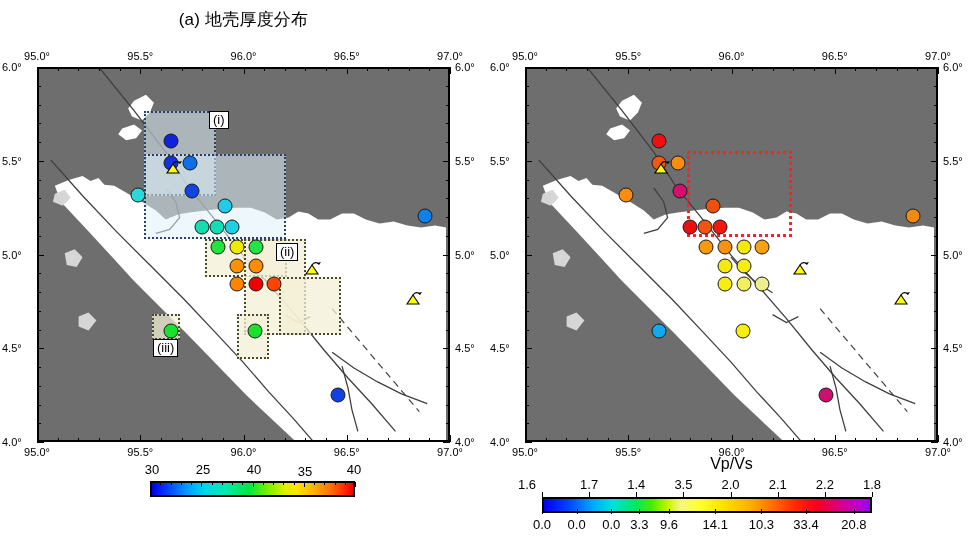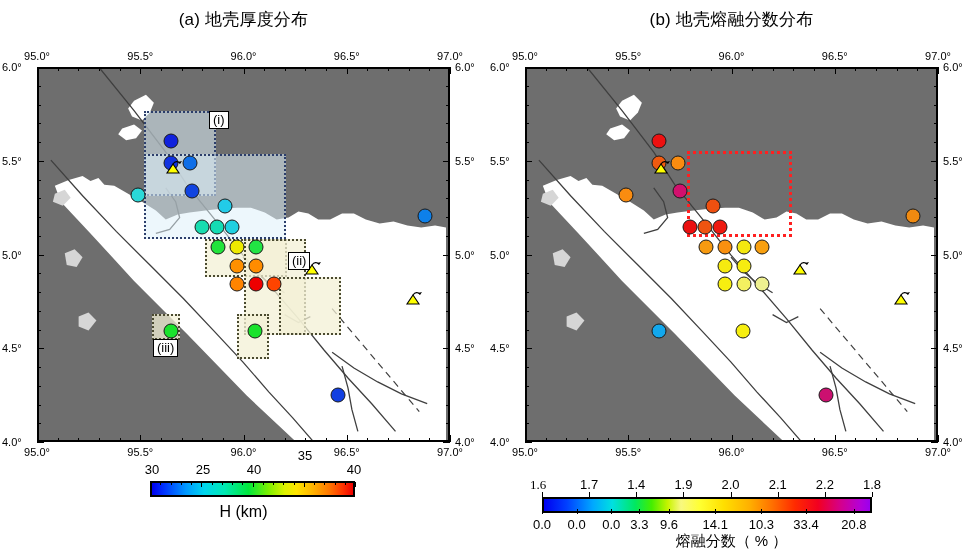--- a/index.html
+++ b/index.html
@@ -157,30 +157,29 @@
             <path d="M14 2 L18 1 L16 4 Z" fill="#000"></path>
           </svg></div>
         <div class="volc" style="left: 375.83px; top: 232.5px;"><svg width="22" height="18" viewBox="0 0 22 18">
             <path d="M9 4 L15 13 L3 13 Z" fill="#ffff00" stroke="#000" stroke-width="1.1"></path>
             <path d="M9 4 C11 1, 14 1, 16 3" fill="none" stroke="#000" stroke-width="1.1"></path>
             <path d="M14 2 L18 1 L16 4 Z" fill="#000"></path>
           </svg></div>
       </div>
 
     <div class="reglab" style="left:209px;top:111px;">(i)</div>
-    <div class="reglab" style="left:288px;top:243px;margin-top:9px;">(ii)</div>
+    <div class="reglab" style="left:276px;top:243px;">(ii)</div>
     <div class="reglab" style="left:153px;top:339px;">(iii)</div>
 
     <div class="cbwrap" style="left:0;top:0;width:487px;height:554px;pointer-events:none;">
       <div class="cbar hgrad" style="left:150px;top:481px;width:205px;"></div>
-      <div class="cbtitle" style="left:0;top:503px;font-size:16px;">H (km)</div>
       <div class="cblabel" style="left:152px;top:462px;">30</div>
       <div class="cblabel" style="left:203px;top:462px;">25</div>
       <div class="cblabel" style="left:254px;top:462px;">40</div>
-      <div class="cblabel" style="left:305px;top:448px;">35</div>
+      <div class="cblabel" style="left:305px;top:464px;">35</div>
       <div class="cblabel" style="left:354px;top:462px;">40</div>
     <div class="cbtick" style="left: 150px; top: 482px; height: 5px;"></div>
         <div class="cbtick" style="left: 160.25px; top: 482px; height: 3px;"></div>
         <div class="cbtick" style="left: 170.5px; top: 482px; height: 3px;"></div>
         <div class="cbtick" style="left: 180.75px; top: 482px; height: 3px;"></div>
         <div class="cbtick" style="left: 191px; top: 482px; height: 3px;"></div>
         <div class="cbtick" style="left: 201.25px; top: 482px; height: 5px;"></div>
         <div class="cbtick" style="left: 211.5px; top: 482px; height: 3px;"></div>
         <div class="cbtick" style="left: 221.75px; top: 482px; height: 3px;"></div>
         <div class="cbtick" style="left: 232px; top: 482px; height: 3px;"></div>
@@ -297,21 +296,20 @@
       <div class="tick h" style="left: 429.35px; top: 438px; height: 4px;"></div>
       <div class="tick v" style="left: 37px; top: 85.75px; width: 4px;"></div>
       <div class="tick v" style="left: 446px; top: 85.75px; width: 4px;"></div>
       <div class="tick h" style="left: 450px; top: 67px; height: 7px;"></div>
       <div class="tick h" style="left: 450px; top: 435px; height: 7px;"></div>
       <div class="tick v" style="left: 37px; top: 67px; width: 7px;"></div>
       <div class="tick v" style="left: 443px; top: 67px; width: 7px;"></div>
     </div>
 
   <div class="panel panel-b">
-    <div class="ptitle">(b) 地壳熔融分数分布</div>
 
     <div class="map" id="map-b">
       <svg class="land" viewBox="0 0 413 375" preserveAspectRatio="none">
         <rect x="0" y="0" width="413" height="375" fill="#6e6e6e"></rect>
         <path fill="#ffffff" d="
           M 16,118 L 30,112 L 44,108 L 52,113 L 60,110 L 66,117 L 76,118
           L 90,126 L 104,134 L 118,143 L 128,152 L 140,147 L 152,145
           L 168,143 L 184,141 L 200,140 L 214,140 L 228,145 L 240,152
           L 252,150 L 262,144 L 272,146 L 282,152 L 294,152 L 306,146
           L 318,146 L 330,152 L 344,156 L 358,154 L 372,158 L 386,160
@@ -372,29 +370,29 @@
             <path d="M14 2 L18 1 L16 4 Z" fill="#000"></path>
           </svg></div>
         <div class="volc" style="left: 375.83px; top: 232.5px;"><svg width="22" height="18" viewBox="0 0 22 18">
             <path d="M9 4 L15 13 L3 13 Z" fill="#ffff00" stroke="#000" stroke-width="1.1"></path>
             <path d="M9 4 C11 1, 14 1, 16 3" fill="none" stroke="#000" stroke-width="1.1"></path>
             <path d="M14 2 L18 1 L16 4 Z" fill="#000"></path>
           </svg></div>
       </div>
 
     <div class="cbwrap" style="left:0;top:0;width:487px;height:554px;pointer-events:none;">
+      <div class="cbtitle" style="left:0;top:455px;font-size:16px;">Vp/Vs</div>
       <div class="cbar vgrad" style="left:54px;top:497px;width:330px;"></div>
-      <div class="cbtitle" style="left:0;top:532px;font-size:15px;">熔融分数（ % ）</div>
-    <div class="cblabel" style="left: 50px; top: 477px; font-family: Liberation Serif, serif;">1.6</div>
+    <div class="cblabel" style="left: 39px; top: 477px;">1.6</div>
         <div class="cbtick" style="left: 54px; top: 492px; height: 5px;"></div>
         <div class="cblabel" style="left: 101.143px; top: 477px;">1.7</div>
         <div class="cbtick" style="left: 101.143px; top: 492px; height: 5px;"></div>
         <div class="cblabel" style="left: 148.286px; top: 477px;">1.4</div>
         <div class="cbtick" style="left: 148.286px; top: 492px; height: 5px;"></div>
-        <div class="cblabel" style="left: 195.429px; top: 477px;">1.9</div>
+        <div class="cblabel" style="left: 195.429px; top: 477px;">3.5</div>
         <div class="cbtick" style="left: 195.429px; top: 492px; height: 5px;"></div>
         <div class="cblabel" style="left: 242.571px; top: 477px;">2.0</div>
         <div class="cbtick" style="left: 242.571px; top: 492px; height: 5px;"></div>
         <div class="cblabel" style="left: 289.714px; top: 477px;">2.1</div>
         <div class="cbtick" style="left: 289.714px; top: 492px; height: 5px;"></div>
         <div class="cblabel" style="left: 336.857px; top: 477px;">2.2</div>
         <div class="cbtick" style="left: 336.857px; top: 492px; height: 5px;"></div>
         <div class="cblabel" style="left: 384px; top: 477px;">1.8</div>
         <div class="cbtick" style="left: 384px; top: 492px; height: 5px;"></div>
         <div class="cblabel" style="left: 54px; top: 517px;">0.0</div>

